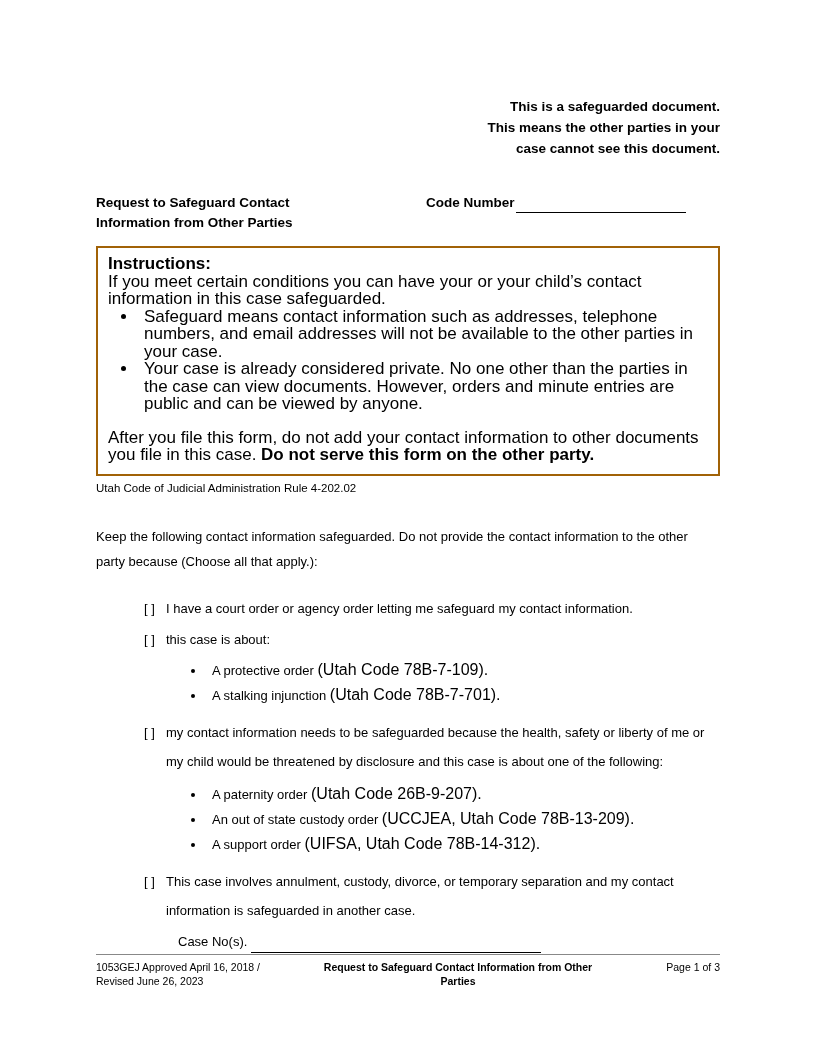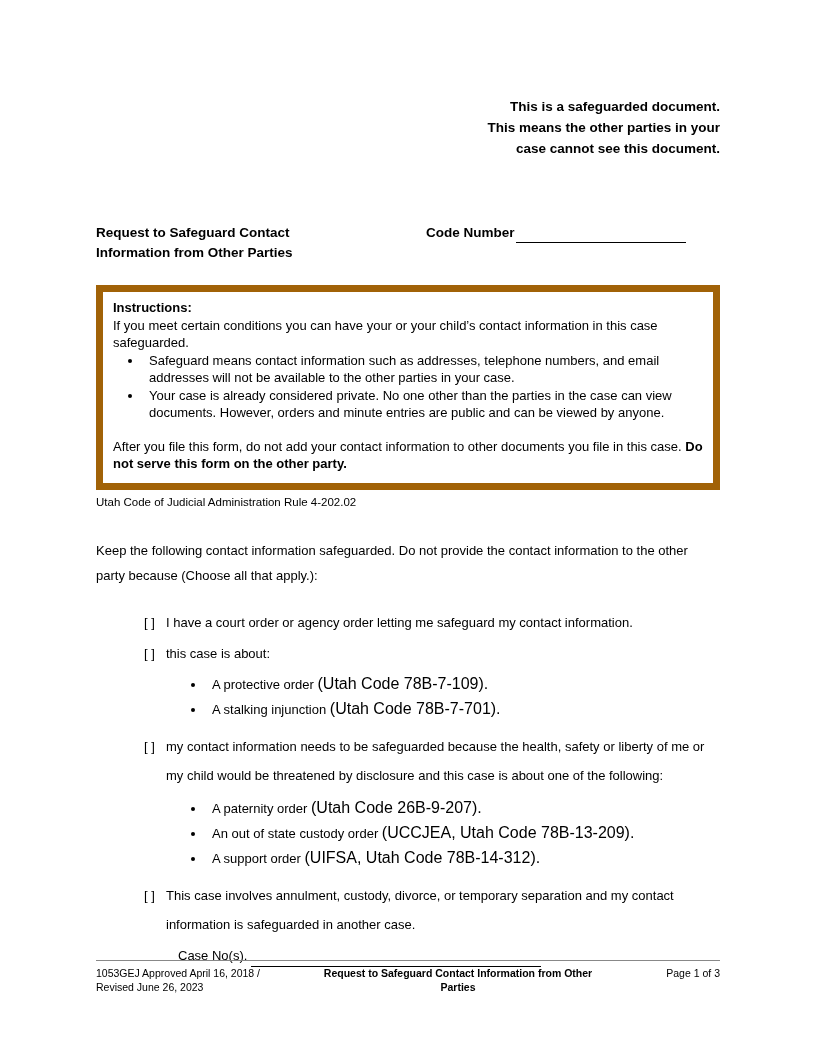--- a/index.html
+++ b/index.html
@@ -28,21 +28,21 @@
     font-weight: bold;
     font-size: 13.5px;
     line-height: 21px;
     margin-top: 0;
     margin-left: 200px;
   }
   .safeguard-notice div { white-space: nowrap; }
 
   .title-row {
     display: flex;
-    margin-top: 64px;
+    margin-top: 34px;
     align-items: flex-start;
   }
   .form-title {
     font-weight: bold;
     font-size: 13.5px;
     line-height: 20px;
     width: 330px;
   }
   .case-number {
     font-weight: bold;
@@ -53,24 +53,24 @@
   .case-number .rule {
     display: inline-block;
     border-bottom: 1.5px solid #000;
     width: 170px;
     height: 14px;
     vertical-align: bottom;
     margin-left: 1px;
   }
 
   .instructions-box {
-    margin-top: 22px;
-    border: 7px solid #a16207;
+    margin-top: 13px;
+    border: 2px solid #a16207;
     padding: 7px 10px 10px 10px;
-    font-size: 13px;
+    font-size: 17px;
     line-height: 17.5px;
   }
   .instructions-box .lbl { font-weight: bold; }
   .instructions-box p { margin: 0; }
   .instructions-box ul {
     margin: 0 0 0 0;
     padding-left: 30px;
     list-style: disc;
   }
   .instructions-box ul li {
@@ -134,21 +134,21 @@
     border-bottom: 1px solid #000;
     width: 290px;
     height: 13px;
     vertical-align: bottom;
   }
 
   .footer {
     position: absolute;
     left: 96px;
     right: 96px;
-    bottom: 62px;
+    bottom: 68px;
     border-top: 1px solid #888;
     padding-top: 5px;
     font-size: 10.5px;
     line-height: 14px;
     display: flex;
     justify-content: flex-start;
   }
   .footer .left { width: 210px; }
   .footer .center {
     flex: 1;

